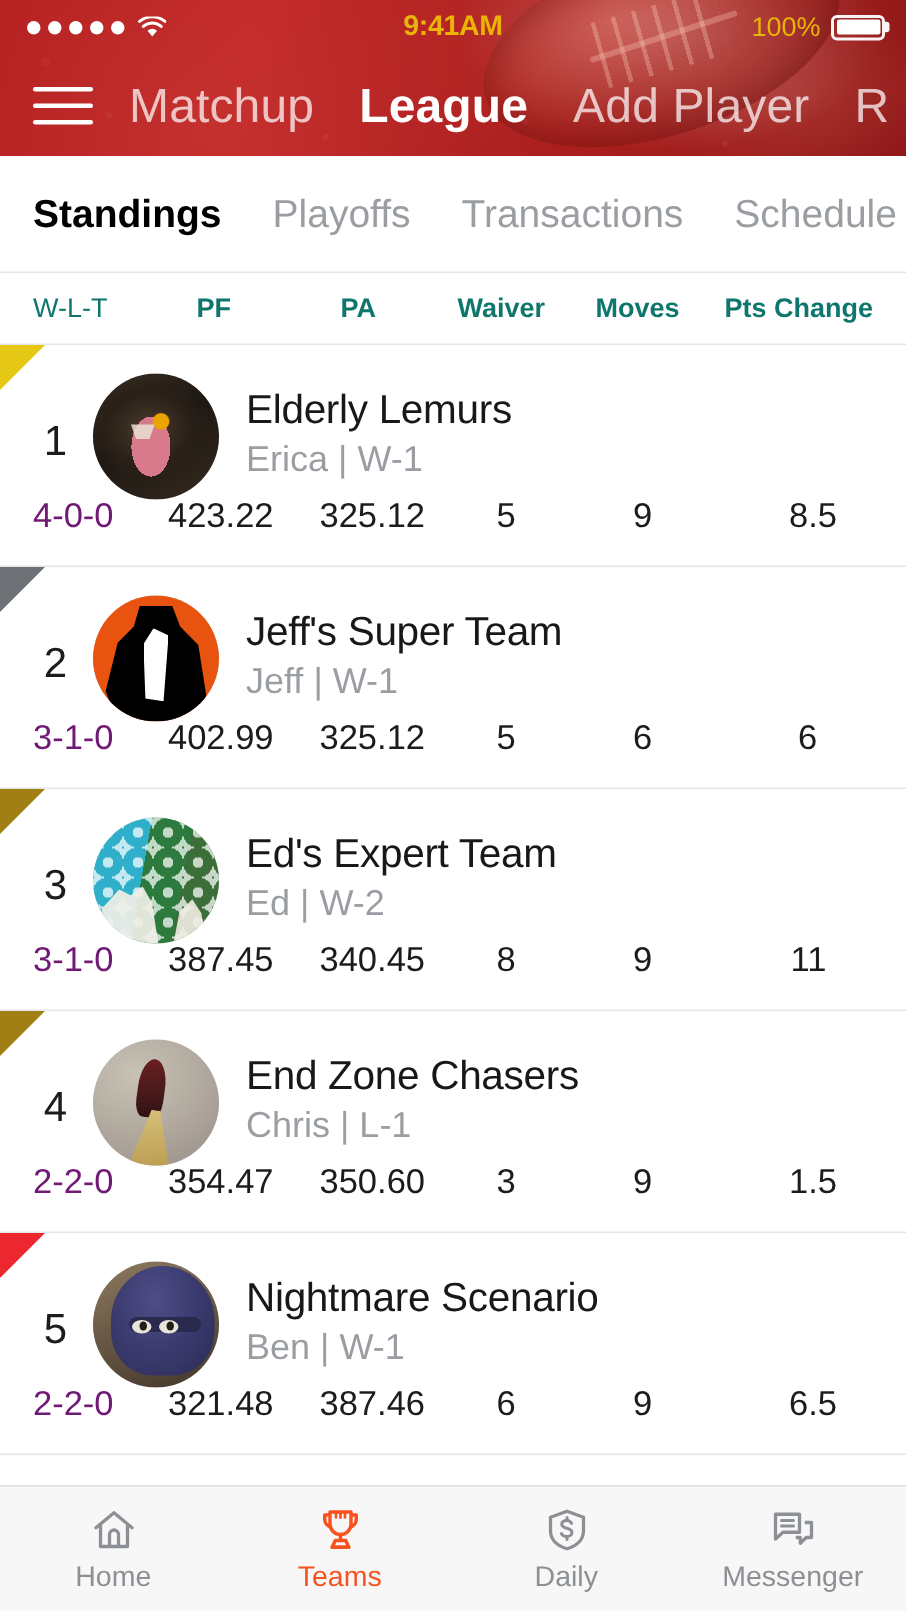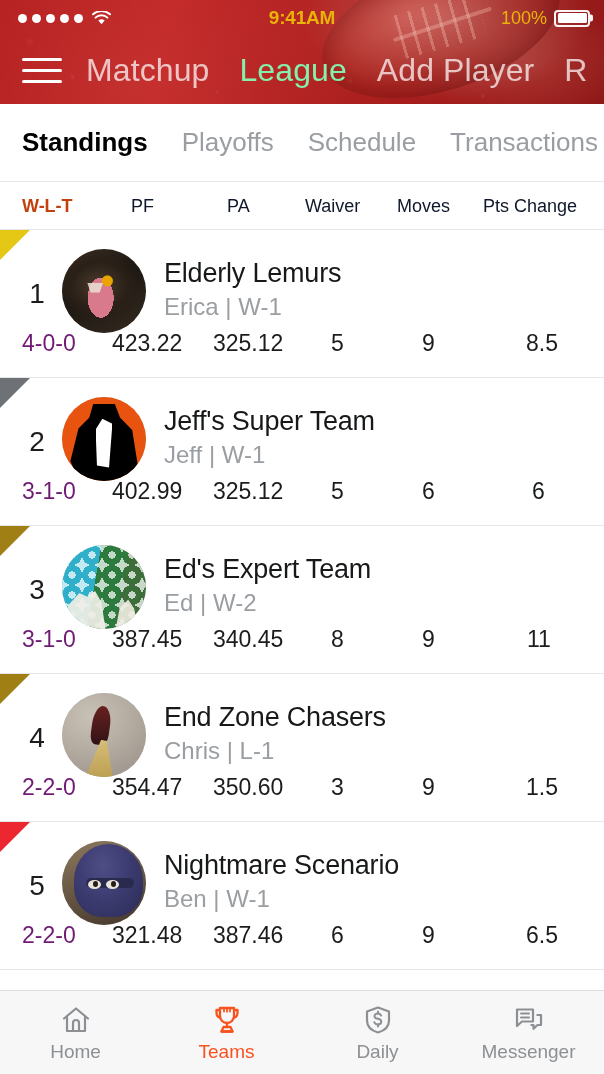--- a/index.html
+++ b/index.html
@@ -165,22 +165,22 @@
     gap: 30px;
   }
   .navtab {
     font-size: 32px;
     color: rgba(255,255,255,0.72);
     font-weight: 400;
     letter-spacing: 0.1px;
     cursor: pointer;
   }
   .navtab.active {
-    color: #86efac;
-    font-weight: 400;
+    color: #ffffff;
+    font-weight: 700;
   }
 
   
   .segment {
     flex: 0 0 78px;
     height: 78px;
     background: #ffffff;
     display: flex;
     align-items: center;
     padding-left: 22px;
@@ -203,25 +203,25 @@
     height: 48px;
     position: relative;
     border-bottom: 1px solid #E4E6E8;
     background: #ffffff;
   }
   .colhead .ch {
     position: absolute;
     top: 50%;
     transform: translateY(-50%);
     font-size: 18px;
-    color: #0f172a;
-    font-weight: 400;
+    color: #0f766e;
+    font-weight: 700;
     white-space: nowrap;
   }
-  .colhead .ch.accent { color: #c2410c; font-weight: 700; }
+  .colhead .ch.accent { color: #0f766e; font-weight: 400; }
 
   
   .list {
     flex: 1 1 auto;
     background: #ffffff;
     overflow: hidden;
   }
   .row {
     position: relative;
     height: 148px;
@@ -479,22 +479,22 @@
         <div class="navtab active">League</div>
         <div class="navtab">Add Player</div>
         <div class="navtab">R</div>
       </div>
     </div>
   </div>
 
   <div class="segment">
     <div class="seg-tab active">Standings</div>
     <div class="seg-tab">Playoffs</div>
+    <div class="seg-tab">Transactions</div>
     <div class="seg-tab">Schedule</div>
-    <div class="seg-tab">Transactions</div>
   </div>
 
   <div class="colhead">
     <div class="ch accent" style="left:22px">W-L-T</div>
     <div class="ch" style="left:131px">PF</div>
     <div class="ch" style="left:227px">PA</div>
     <div class="ch" style="left:305px">Waiver</div>
     <div class="ch" style="left:397px">Moves</div>
     <div class="ch" style="left:483px">Pts Change</div>
   </div>

